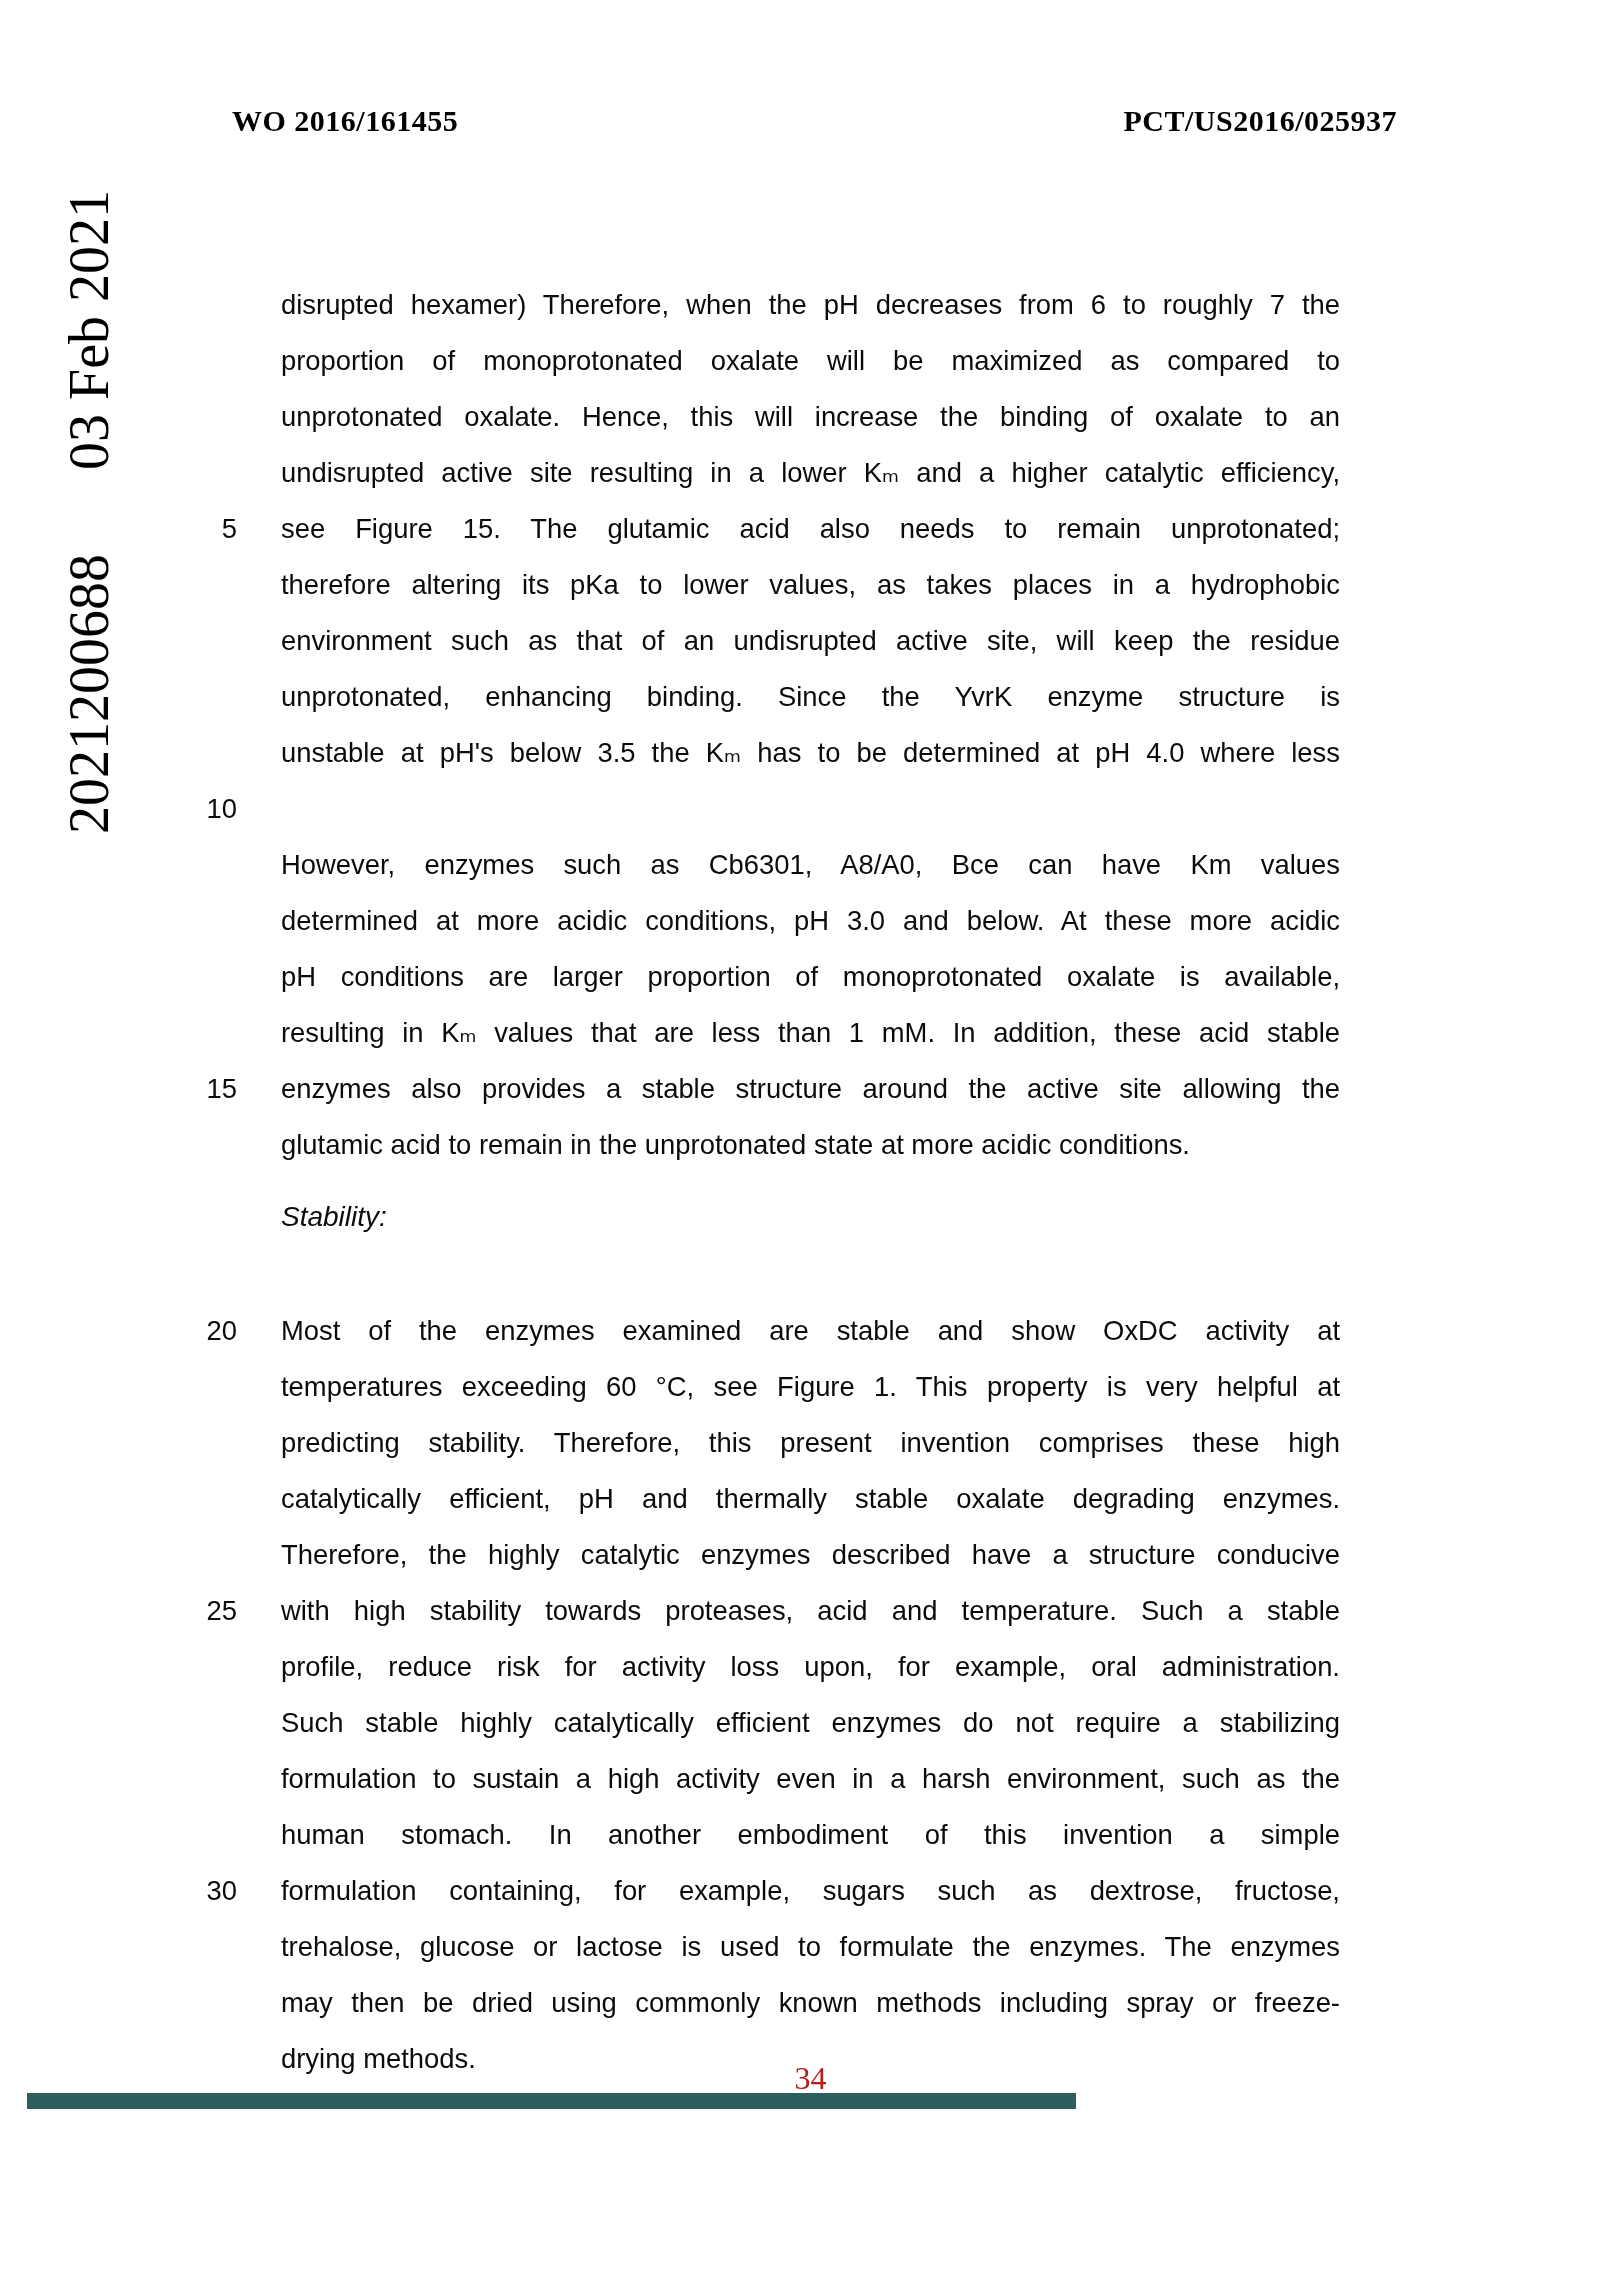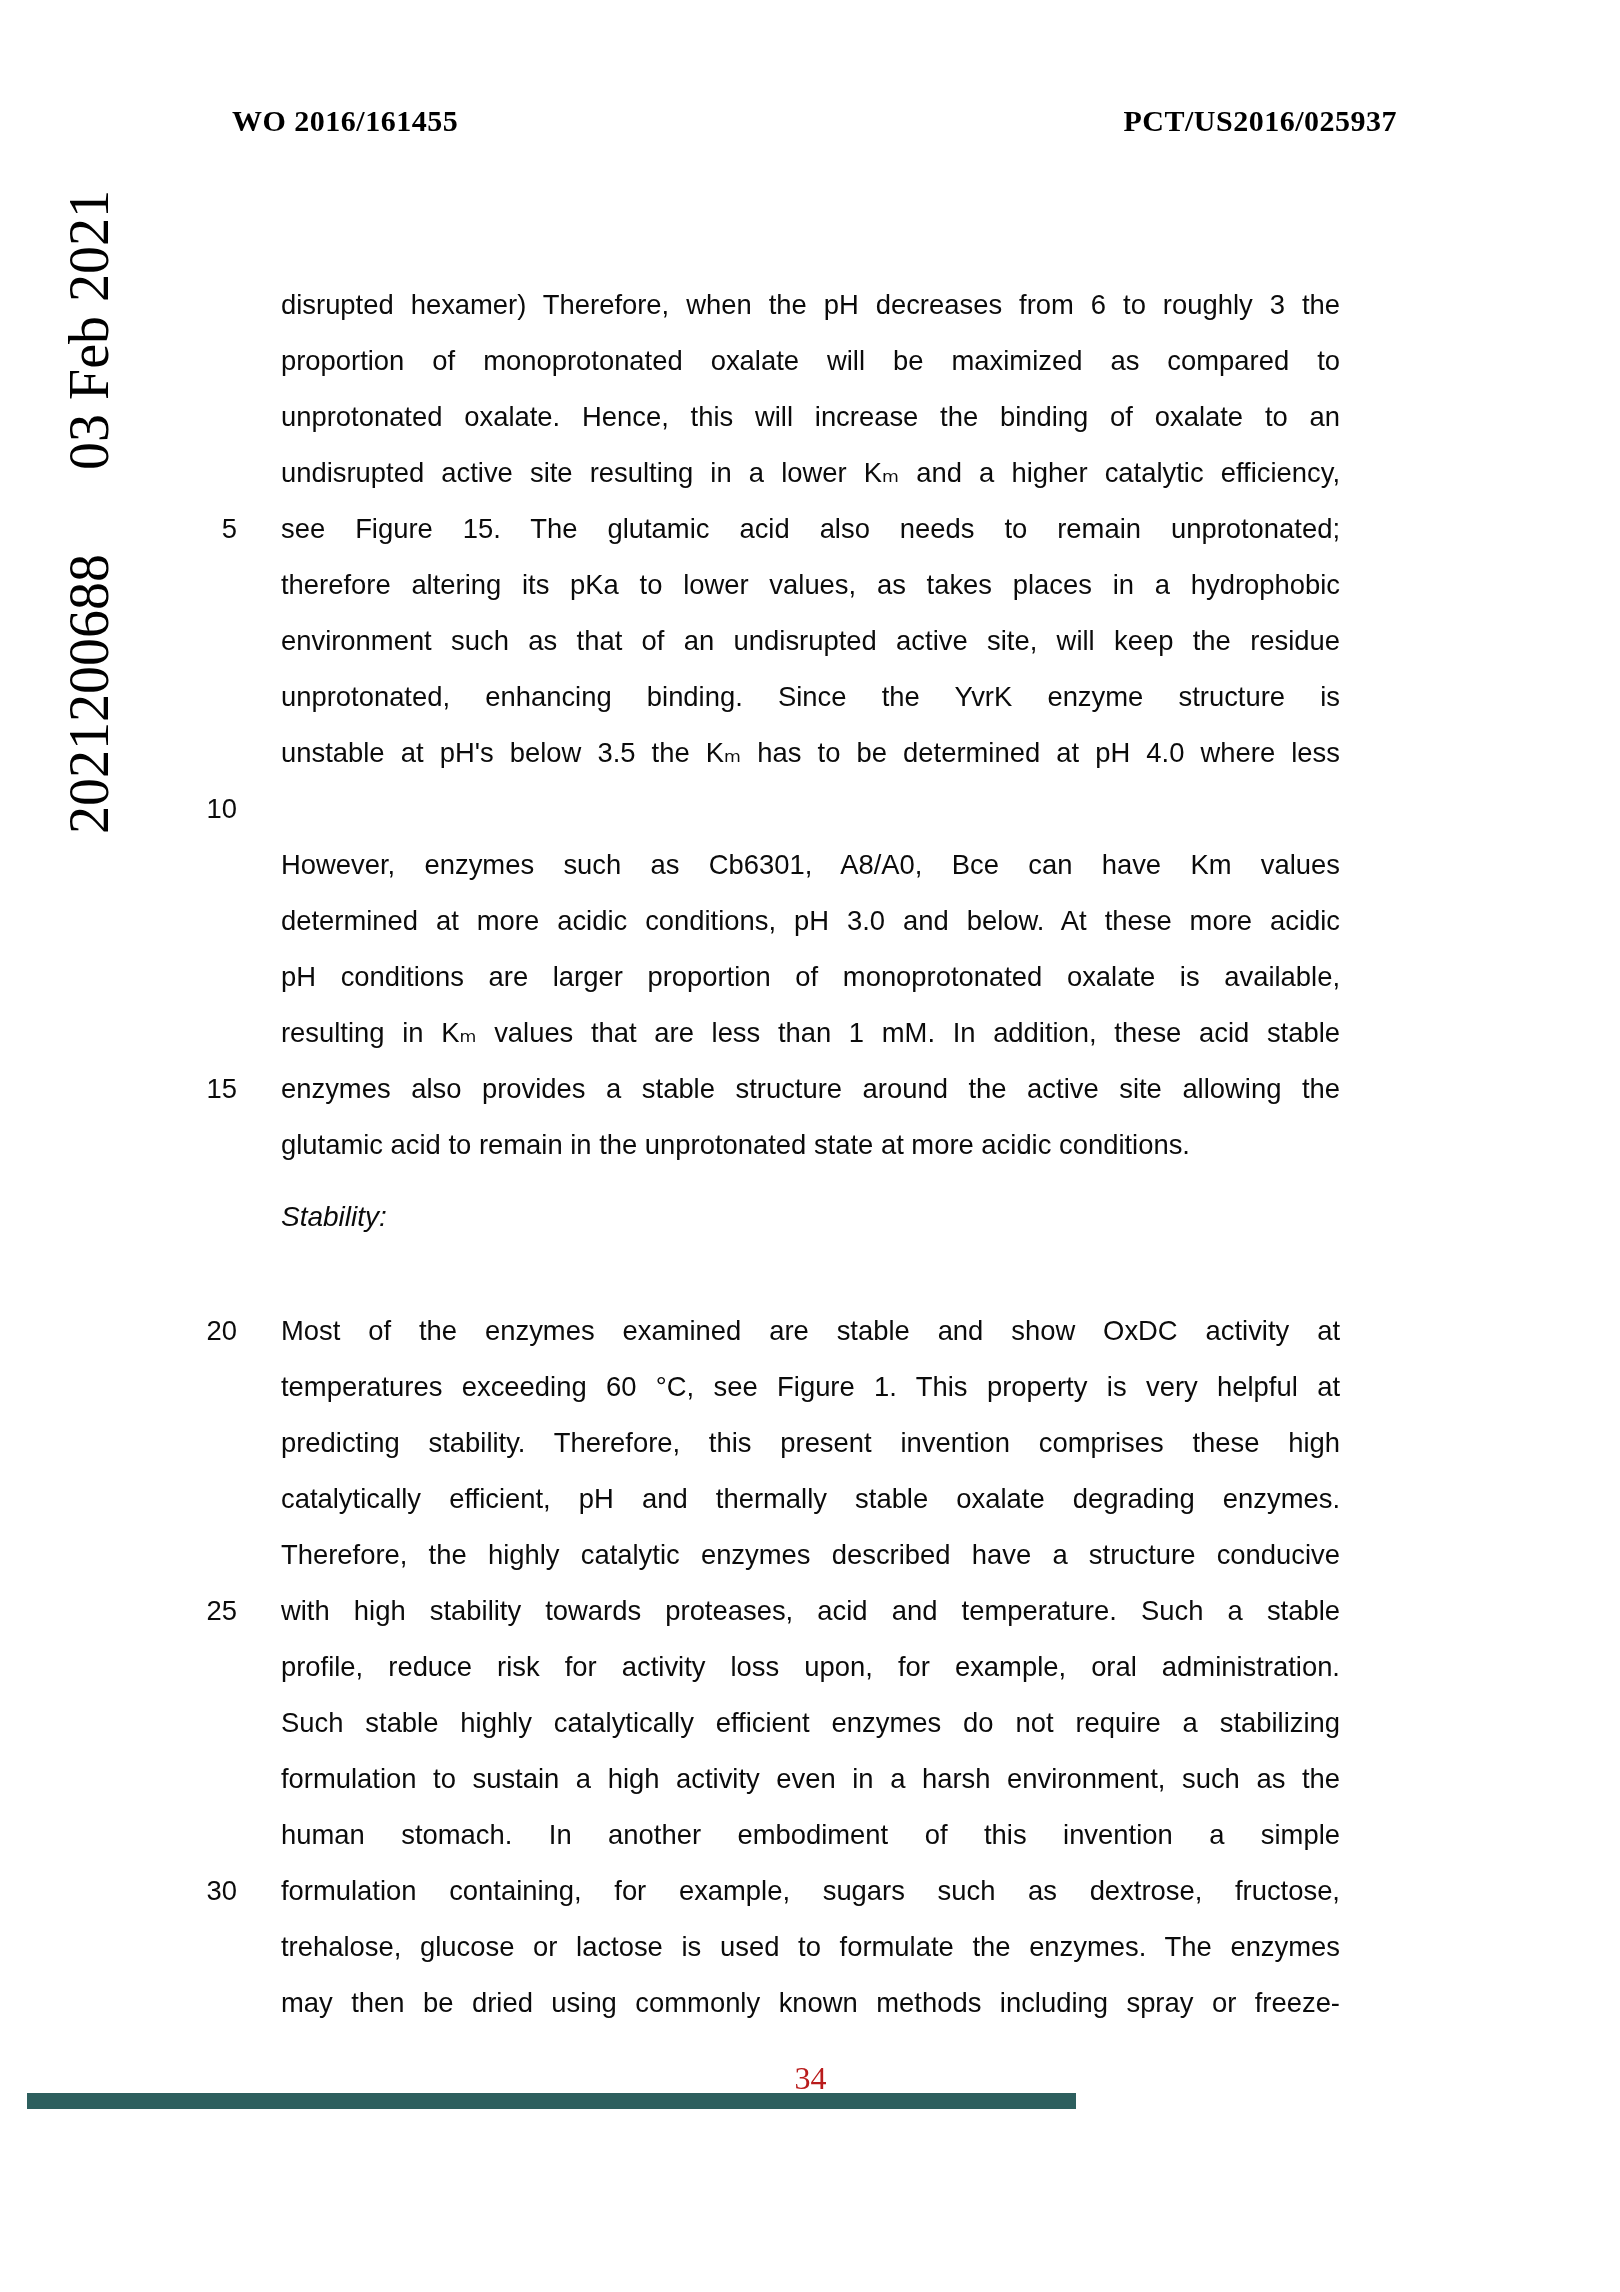--- a/index.html
+++ b/index.html
@@ -109,21 +109,21 @@
 
   <div class="hdr hdr-left">WO 2016/161455</div>
 
   <div class="hdr hdr-right">PCT/US2016/025937</div>
 
   <div class="margin-note">
     <span>2021200688      03 Feb 2021</span>
   </div>
 
   <div class="para para-1">
-      <div class="line"><span>disrupted hexamer) Therefore, when the pH decreases from 6 to roughly 3 the</span></div>
+      <div class="line"><span>disrupted hexamer) Therefore, when the pH decreases from 6 to roughly 7 the</span></div>
       <div class="line"><span>proportion of monoprotonated oxalate will be maximized as compared to</span></div>
       <div class="line"><span>unprotonated oxalate. Hence, this will increase the binding of oxalate to an</span></div>
       <div class="line"><span>undisrupted active site resulting in a lower Kₘ and a higher catalytic efficiency,</span></div>
       <div class="line"><span class="linenum">5</span><span>see Figure 15. The glutamic acid also needs to remain unprotonated;</span></div>
       <div class="line"><span>therefore altering its pKa to lower values, as takes places in a hydrophobic</span></div>
       <div class="line"><span>environment such as that of an undisrupted active site, will keep the residue</span></div>
       <div class="line"><span>unprotonated, enhancing binding. Since the YvrK enzyme structure is</span></div>
       <div class="line"><span>unstable at pH's below 3.5 the Kₘ has to be determined at pH 4.0 where less</span></div>
       <div class="line"><span class="linenum">10</span></div>
       <div class="line"><span>However, enzymes such as Cb6301, A8/A0, Bce can have Km values</span></div>
@@ -143,20 +143,21 @@
       <div class="line"><span>catalytically efficient, pH and thermally stable oxalate degrading enzymes.</span></div>
       <div class="line"><span>Therefore, the highly catalytic enzymes described have a structure conducive</span></div>
       <div class="line"><span class="linenum">25</span><span>with high stability towards proteases, acid and temperature. Such a stable</span></div>
       <div class="line"><span>profile, reduce risk for activity loss upon, for example, oral administration.</span></div>
       <div class="line"><span>Such stable highly catalytically efficient enzymes do not require a stabilizing</span></div>
       <div class="line"><span>formulation to sustain a high activity even in a harsh environment, such as the</span></div>
       <div class="line"><span>human stomach. In another embodiment of this invention a simple</span></div>
       <div class="line"><span class="linenum">30</span><span>formulation containing, for example, sugars such as dextrose, fructose,</span></div>
       <div class="line"><span>trehalose, glucose or lactose is used to formulate the enzymes. The enzymes</span></div>
       <div class="line"><span>may then be dried using commonly known methods including spray or freeze-</span></div>
+      <div class="line last"><span>drying methods.</span></div>
     </div>
 
   <div class="page-number">34</div>
 
   <div class="bottom-bar"></div>
 
 </div>
 
 
 </body></html>

